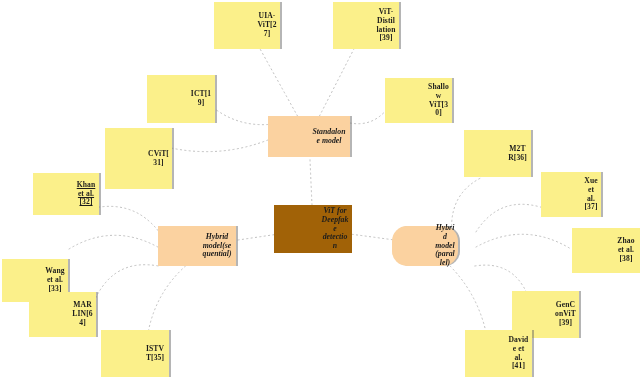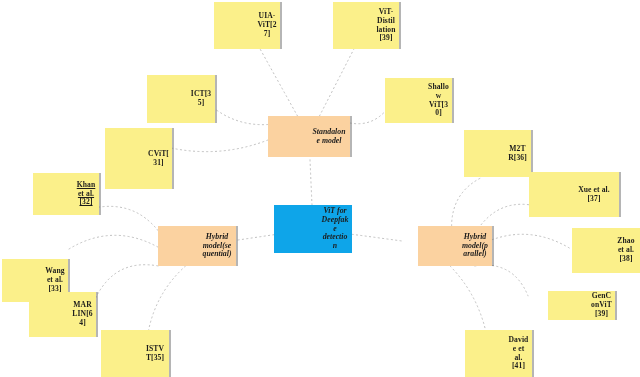--- a/index.html
+++ b/index.html
@@ -49,21 +49,21 @@
   }
   
   .cat {
     background: #fbd2a0;
     font-size: 7.8px;
     font-weight: bold;
     font-style: italic;
   }
   
   .root {
-    background: #0ea5e9;
+    background: #a16207;
     font-size: 7.8px;
     font-weight: bold;
     font-style: italic;
     padding-left: 44px;
   }
   .shadow-r {
     box-shadow: 2px 0 0 rgba(90,90,90,0.45);
     padding-left: 40px;
   }
 </style>
@@ -93,59 +93,59 @@
   <div id="nodes">
       <div class="node root" style="left: 274px; top: 205px; width: 78px; height: 48px;">
         <span class="nlabel">ViT for Deepfake detection</span>
       </div>
       <div class="node cat shadow-r" style="left: 268px; top: 116px; width: 82px; height: 41px;">
         <span class="nlabel">Standalone model</span>
       </div>
       <div class="node cat shadow-r" style="left: 158px; top: 226px; width: 78px; height: 40px;">
         <span class="nlabel">Hybrid model(sequential)</span>
       </div>
-      <div class="node cat shadow-r" style="left: 418px; top: 226px; width: 74px; height: 40px;">
+      <div class="node cat shadow-r" style="left: 392px; top: 226px; width: 66px; height: 40px; border-radius: 15px;">
         <span class="nlabel">Hybrid model(parallel)</span>
       </div>
       <div class="node leaf shadow-r" style="left: 214px; top: 2px; width: 66px; height: 47px;">
         <span class="nlabel">UIA-ViT[27]</span>
       </div>
       <div class="node leaf shadow-r" style="left: 333px; top: 2px; width: 66px; height: 47px;">
         <span class="nlabel">ViT-Distillation[39]</span>
       </div>
       <div class="node leaf shadow-r" style="left: 385px; top: 78px; width: 67px; height: 45px;">
         <span class="nlabel">Shallow ViT[30]</span>
       </div>
       <div class="node leaf shadow-r" style="left: 147px; top: 75px; width: 68px; height: 48px;">
-        <span class="nlabel">ICT[35]</span>
+        <span class="nlabel">ICT[19]</span>
       </div>
       <div class="node leaf shadow-r" style="left: 105px; top: 128px; width: 67px; height: 61px;">
         <span class="nlabel">CViT[31]</span>
       </div>
       <div class="node leaf shadow-r" style="left: 33px; top: 173px; width: 66px; height: 42px; text-decoration: underline;">
         <span class="nlabel">Khan et al.[32]</span>
       </div>
       <div class="node leaf shadow-r" style="left: 2px; top: 229px; width: 66px; height: 43px; margin-top: 30px;">
         <span class="nlabel">Wang et al.[33]</span>
       </div>
       <div class="node leaf shadow-r" style="left: 29px; top: 292px; width: 67px; height: 45px;">
         <span class="nlabel">MARLIN[64]</span>
       </div>
       <div class="node leaf shadow-r" style="left: 101px; top: 330px; width: 68px; height: 47px; font-family: Liberation Serif, serif;">
         <span class="nlabel">ISTVT[35]</span>
       </div>
       <div class="node leaf shadow-r" style="left: 464px; top: 130px; width: 67px; height: 47px;">
         <span class="nlabel">M2TR[36]</span>
       </div>
-      <div class="node leaf shadow-r" style="left: 529px; top: 172px; width: 90px; height: 45px;">
+      <div class="node leaf shadow-r" style="left: 541px; top: 172px; width: 60px; height: 45px;">
         <span class="nlabel">Xue et al.[37]</span>
       </div>
       <div class="node leaf shadow-r" style="left: 572px; top: 228px; width: 68px; height: 45px;">
         <span class="nlabel">Zhao et al.[38]</span>
       </div>
-      <div class="node leaf shadow-r" style="left: 548px; top: 291px; width: 67px; height: 29px;">
+      <div class="node leaf shadow-r" style="left: 512px; top: 291px; width: 67px; height: 47px;">
         <span class="nlabel">GenConViT[39]</span>
       </div>
       <div class="node leaf shadow-r" style="left: 465px; top: 330px; width: 67px; height: 47px;">
         <span class="nlabel">Davide et al.[41]</span>
       </div>
     </div>
 </div>
 
 </body></html>

